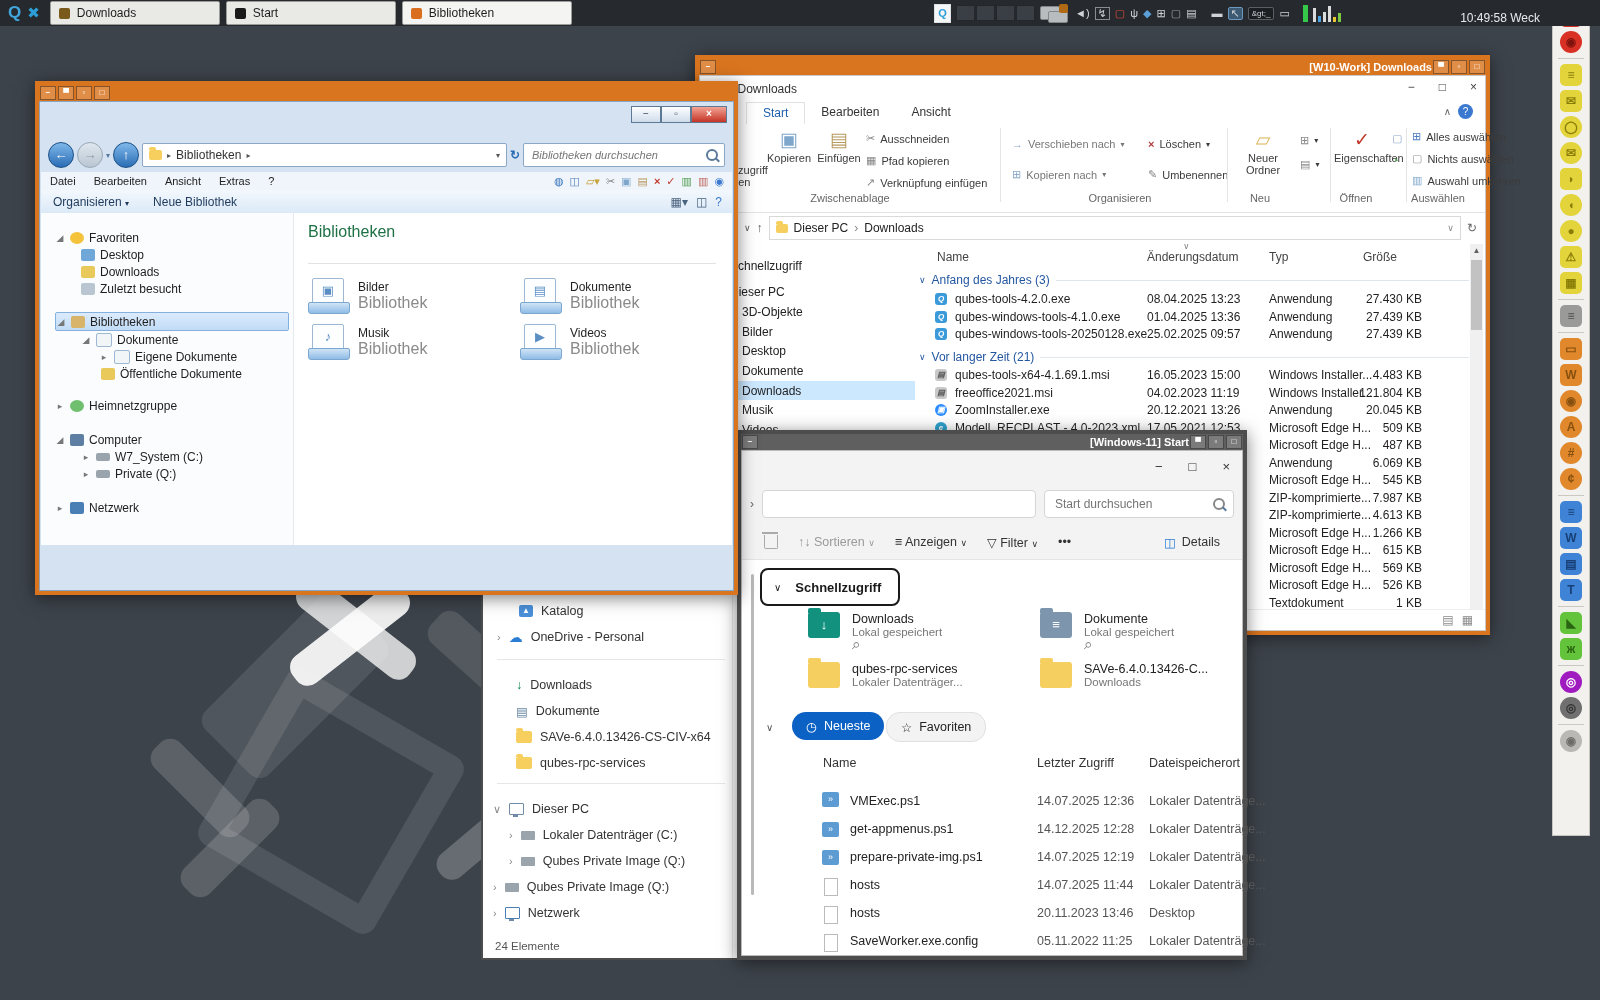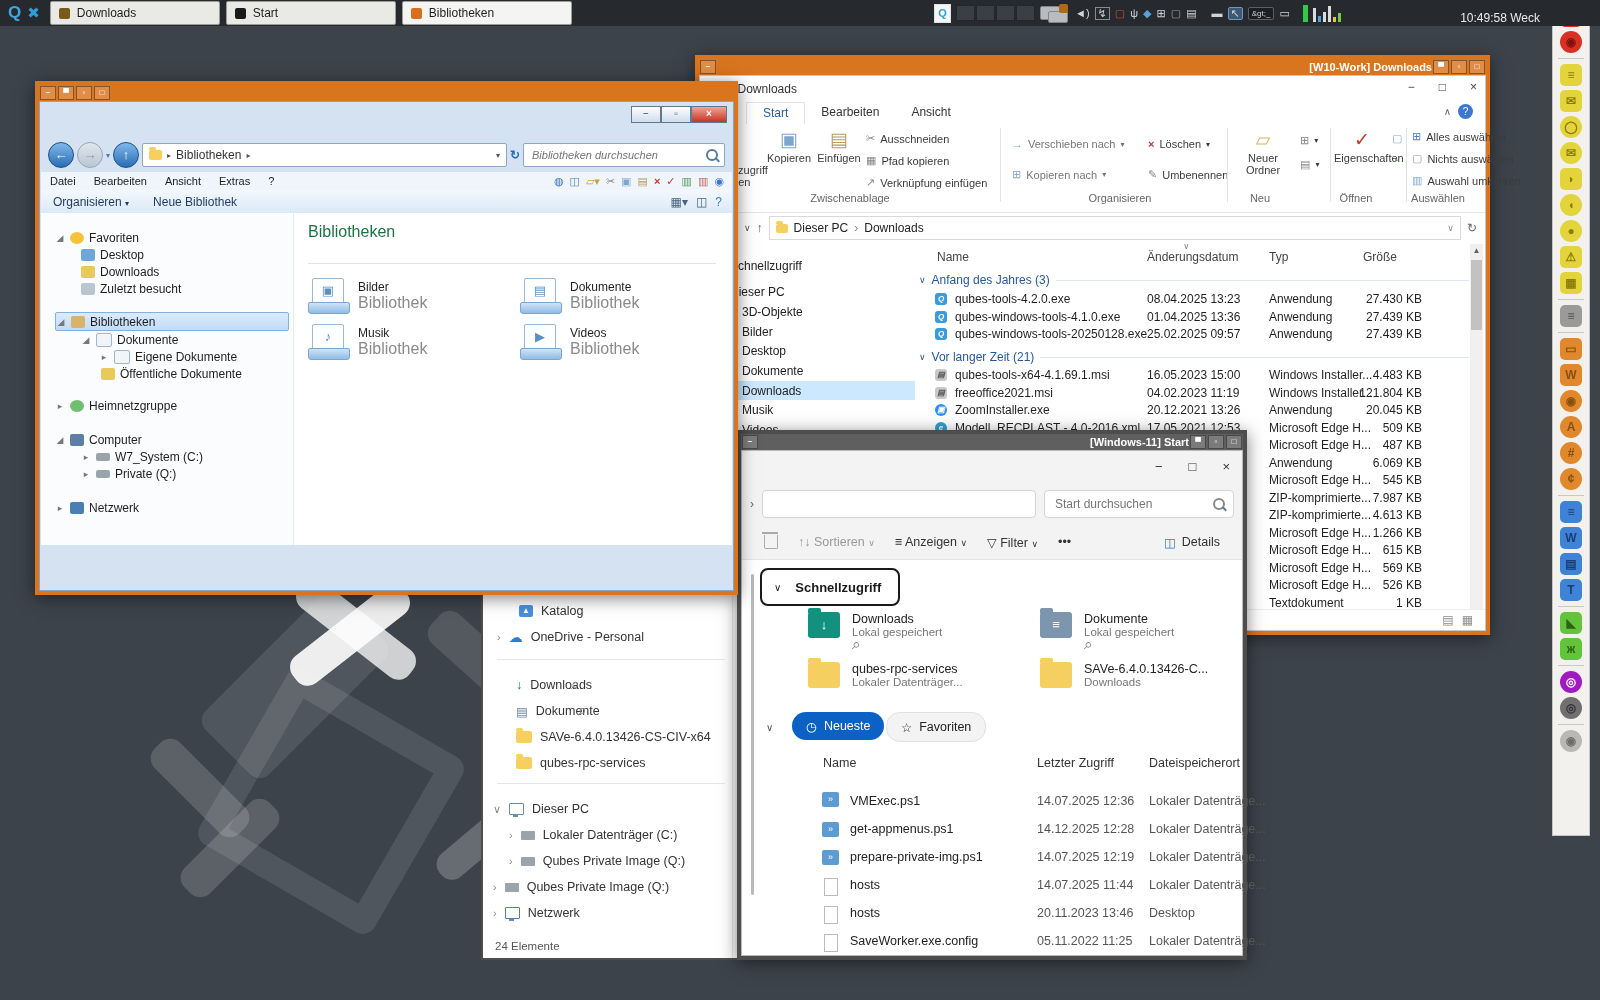--- a/index.html
+++ b/index.html
@@ -425,21 +425,21 @@
       </div>
       <div class="frow" style="top:157px">
         <i class="fic" style="background:#2d8cff;border-radius:6px">▣</i>
         <span class="c-name">ZoomInstaller.exe</span>
         <span class="c-date">20.12.2021 13:26</span>
         <span class="c-type">Anwendung</span>
         <span class="c-size">20.045 KB</span>
       </div>
       <div class="frow" style="top:174.5px">
         <i class="fic" style="background:#2ea3cf;border-radius:6px">e</i>
-        <span class="c-name">Modell_RECPLAST - 4.0-2016.xml</span>
+        <span class="c-name">Modell_RECPLAST - 4.0-2023.xml</span>
         <span class="c-date">17.05.2021 12:53</span>
         <span class="c-type">Microsoft Edge H...</span>
         <span class="c-size">509 KB</span>
       </div>
       <div class="frow" style="top:192px">
         <i class="fic" style="background:#2ea3cf;border-radius:6px">e</i>
         <span class="c-name">Modell_RECPLAST - 3.0-2021.xml</span>
         <span class="c-date">14.05.2021 12:40</span>
         <span class="c-type">Microsoft Edge H...</span>
         <span class="c-size">487 KB</span>

